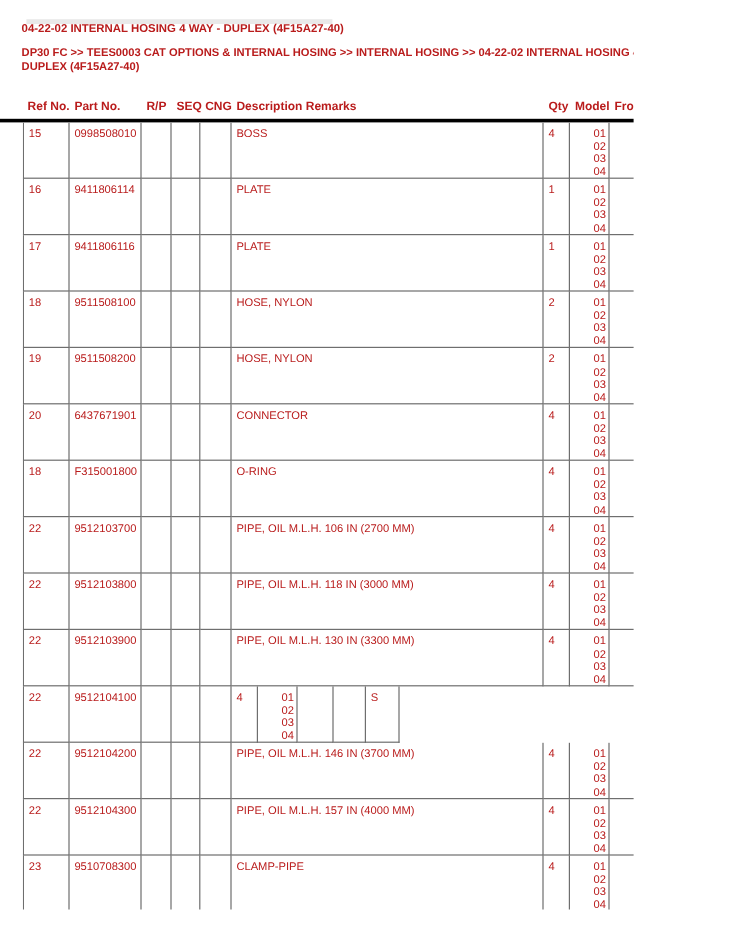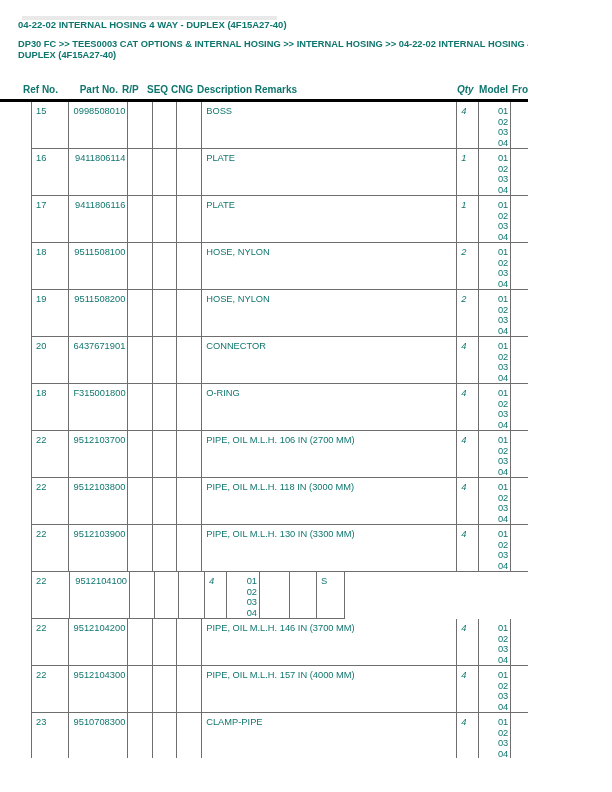--- a/index.html
+++ b/index.html
@@ -2,21 +2,21 @@
 <html><head>
 <meta charset="utf-8">
 <style>
   html, body { margin: 0; padding: 0; background: #ffffff; }
   .page {
     position: relative;
     width: 528px;
     height: 792px;
     background: #ffffff;
     font-family: "Liberation Sans", "DejaVu Sans", sans-serif;
-    color: #0f766e;
+    color: #b91c1c;
     overflow: hidden;
     border-radius: 29px;
   }
   .scan-artifact {
     position: absolute;
     left: 22px; top: 16px;
     width: 255px; height: 4px;
     background: #e9e9e9;
   }
   .doc-title {
@@ -60,41 +60,40 @@
     position: absolute;
     left: 19px; top: 102px;
     width: 576px;
     height: 656px;
     overflow: hidden;
   }
   .row {
     display: flex;
     height: 47px;
     box-sizing: border-box;
-    margin-left: 12px;
   }
   .cell {
     box-sizing: border-box;
     border-right: 1px solid #6e6e6e;
     border-bottom: 1px solid #6e6e6e;
     padding: 4px 2px 0 4px;
     font-size: 9.3px;
     line-height: 10.6px;
     white-space: pre-line;
     overflow: hidden;
   }
   .cell:first-child { border-left: 1px solid #6e6e6e; }
   
   .c0  { width: 39px; }
-  .c1  { width: 60px; text-align: right; }
+  .c1  { width: 60px; }
   .c2  { width: 25px; }
   .c3  { width: 24px; text-align: center; }
   .c4  { width: 26px; text-align: center; }
   .c5  { width: 260px; }
-  .c6  { width: 22px; font-style: italic; }
+  .c6  { width: 22px; }
   .c7  { width: 33px; text-align: right; }
   .c8  { width: 30px; }
   .c9  { width: 27px; }
   .c10 { width: 28px; }
 </style>
 </head>
 <body>
 
 <div class="page">
 

